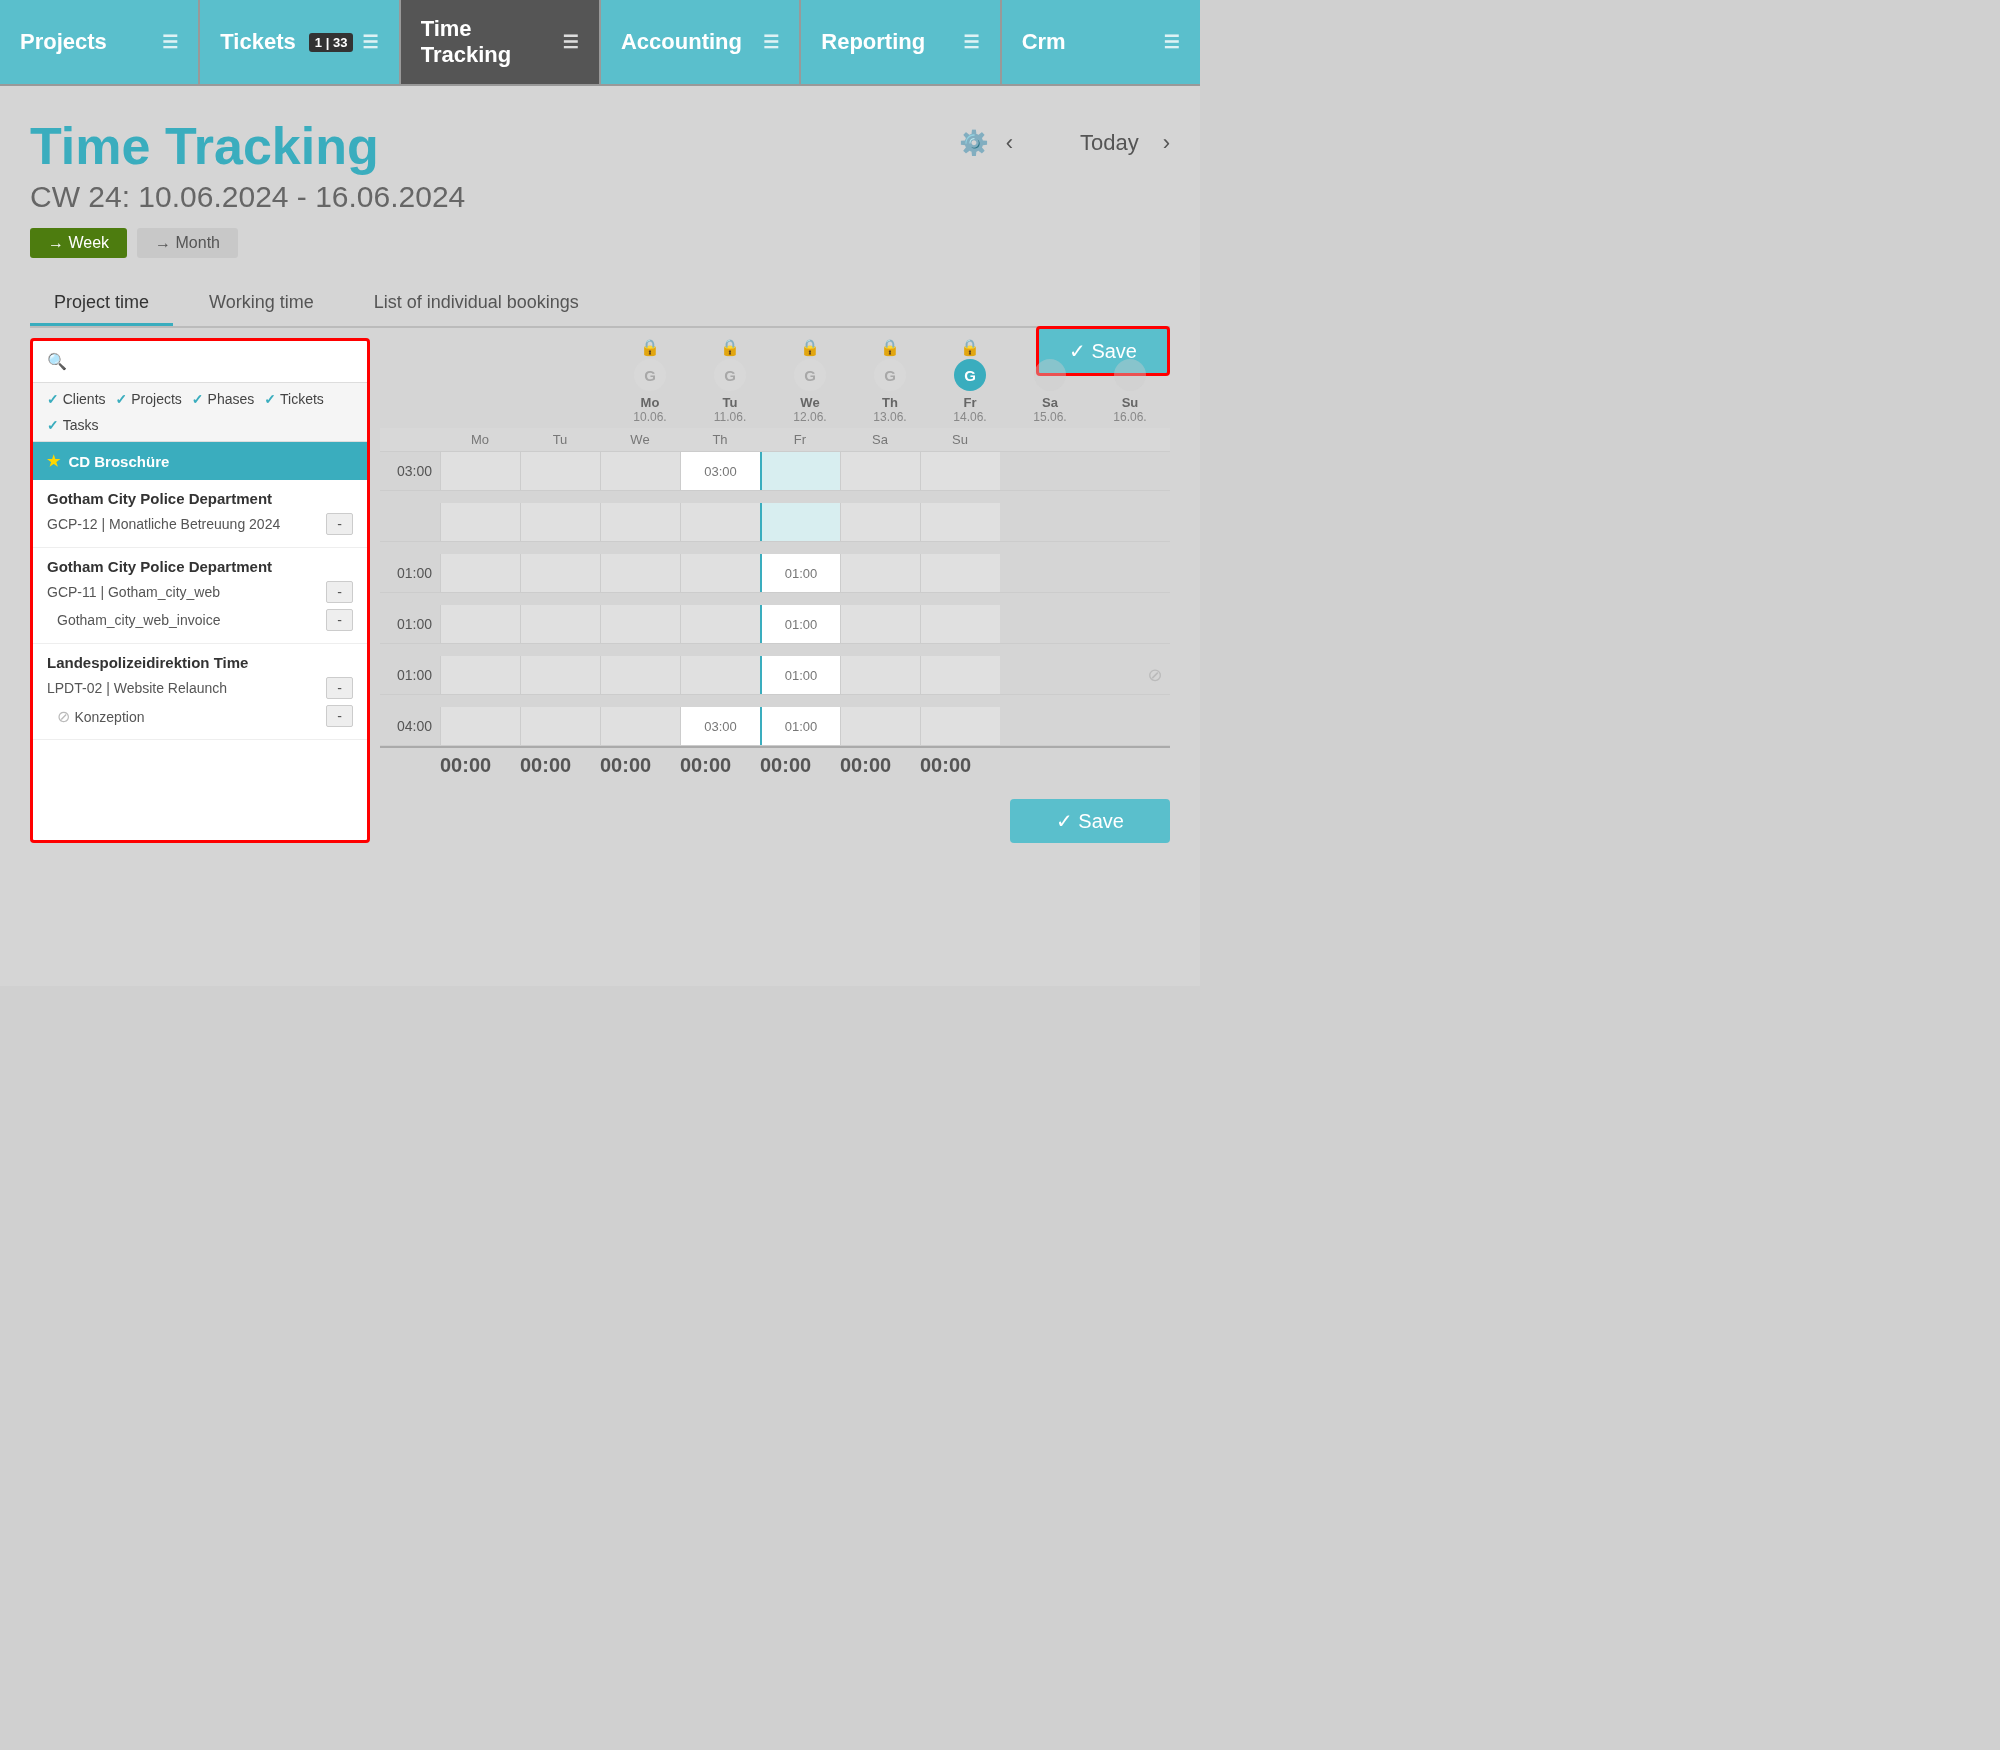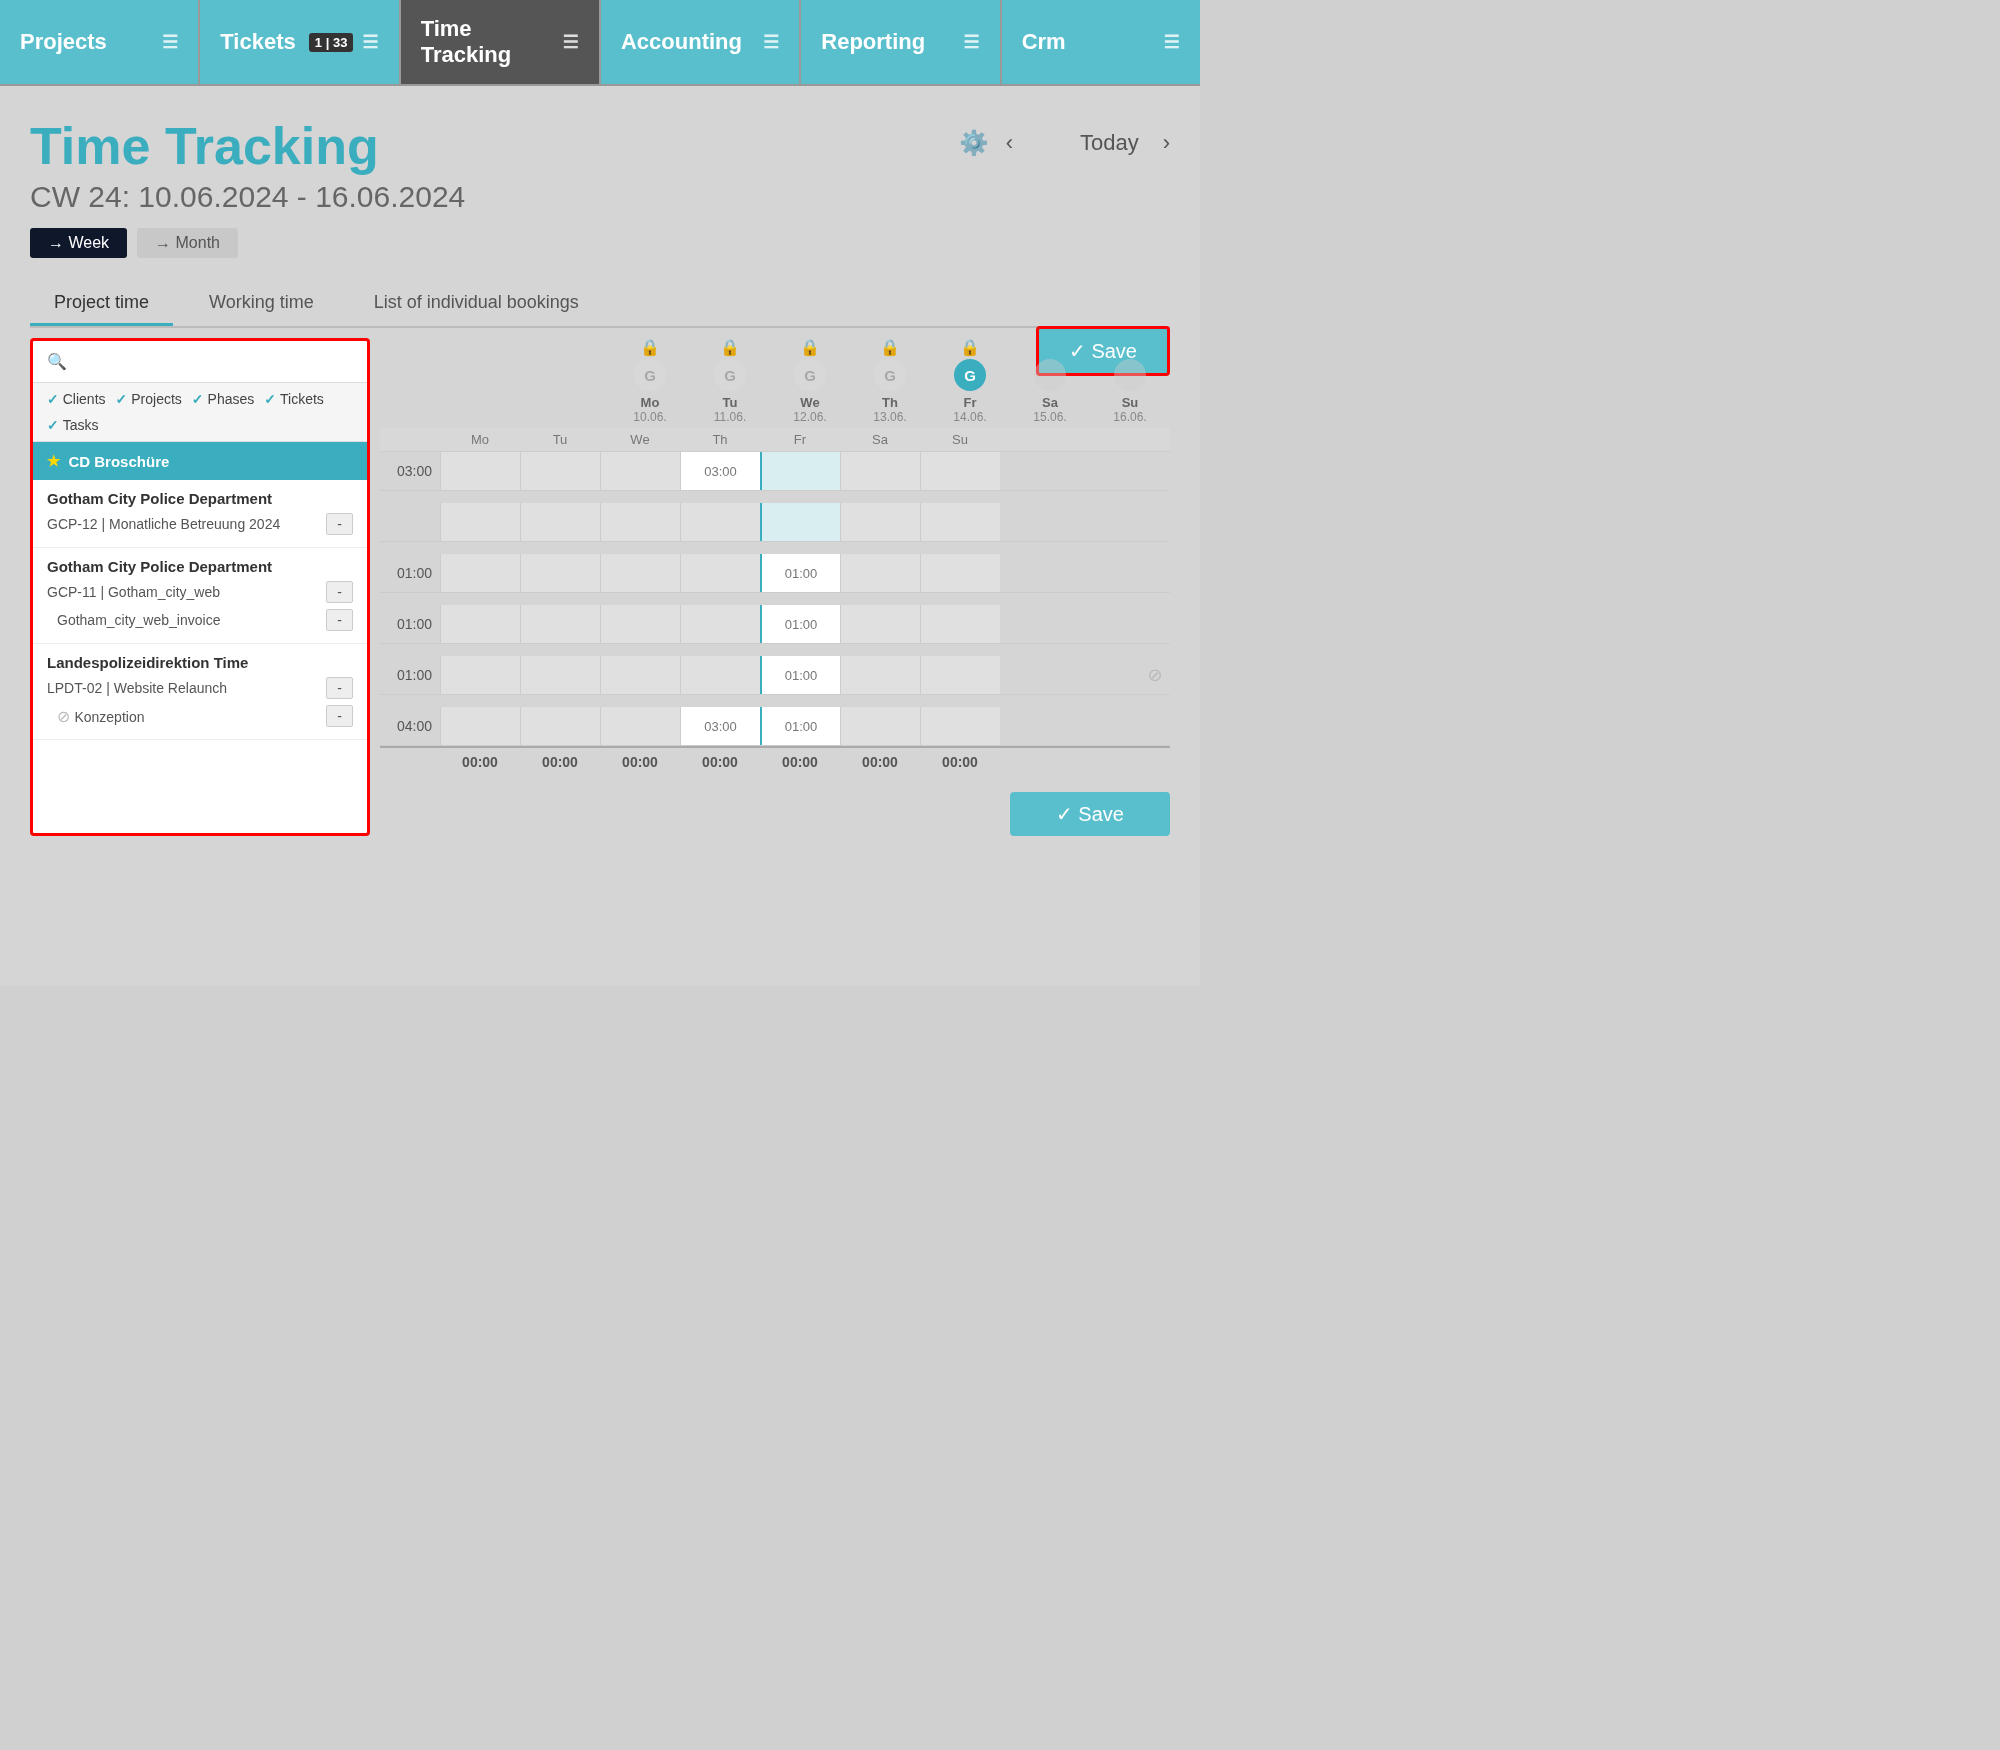--- a/index.html
+++ b/index.html
@@ -36,21 +36,21 @@
       padding: 4px 8px;
       margin-left: 43px;
     }
 
     
     .view-btns { display: flex; gap: 10px; margin: 14px 0; }
     .view-btn {
       padding: 6px 18px; font-size: 16px; cursor: pointer;
       border: none; border-radius: 3px;
     }
-    .view-btn.active { background: #0f172a; color: #fff; }
+    .view-btn.active { background: #4d7c0f; color: #fff; }
     .view-btn.inactive { background: #c8c8c8; color: #555; }
 
     
     .tabs { display: flex; gap: 12px; border-bottom: 2px solid #bbb; margin-bottom: 6px; }
     .tab {
       padding: 10px 24px; font-size: 18px; color: #555; cursor: pointer;
       border-bottom: 3px solid transparent;
     }
     .tab.active { border-bottom: 3px solid #3aadbe; color: #333; }
 
@@ -140,21 +140,21 @@
     }
     .cell.today-col { background: #d8eef0; border-left: 2px solid #3aadbe; }
     .cell.input-cell { background: #fff; }
 
     .sub-header-row { display: flex; border-bottom: 1px solid #ccc; background: #d8d8d8; }
     .sub-day { width: 80px; text-align: center; font-size: 13px; color: #777; padding: 4px 0; }
 
     .total-row { display: flex; align-items: center; border-top: 2px solid #aaa; padding: 6px 0; }
     .total-label { width: 60px; text-align: right; font-size: 13px; color: #555; padding-right: 8px; }
     .total-cell {
-      width: 80px; text-align: center; font-size: 14px; color: #555; font-weight: bold;
+      width: 80px; text-align: left; font-size: 20px; color: #555; font-weight: bold;
     }
 
     .cancel-cell { width: 30px; display: flex; align-items: center; justify-content: center; color: #bbb; font-size: 18px; }
 
     .save-btn-bottom {
       background: #5abfcc; color: #fff; border: none;
       padding: 10px 30px; font-size: 20px; cursor: pointer; border-radius: 4px;
       display: flex; align-items: center; gap: 6px; margin-top: 16px; margin-left: auto;
       width: 160px; justify-content: center;
     }

